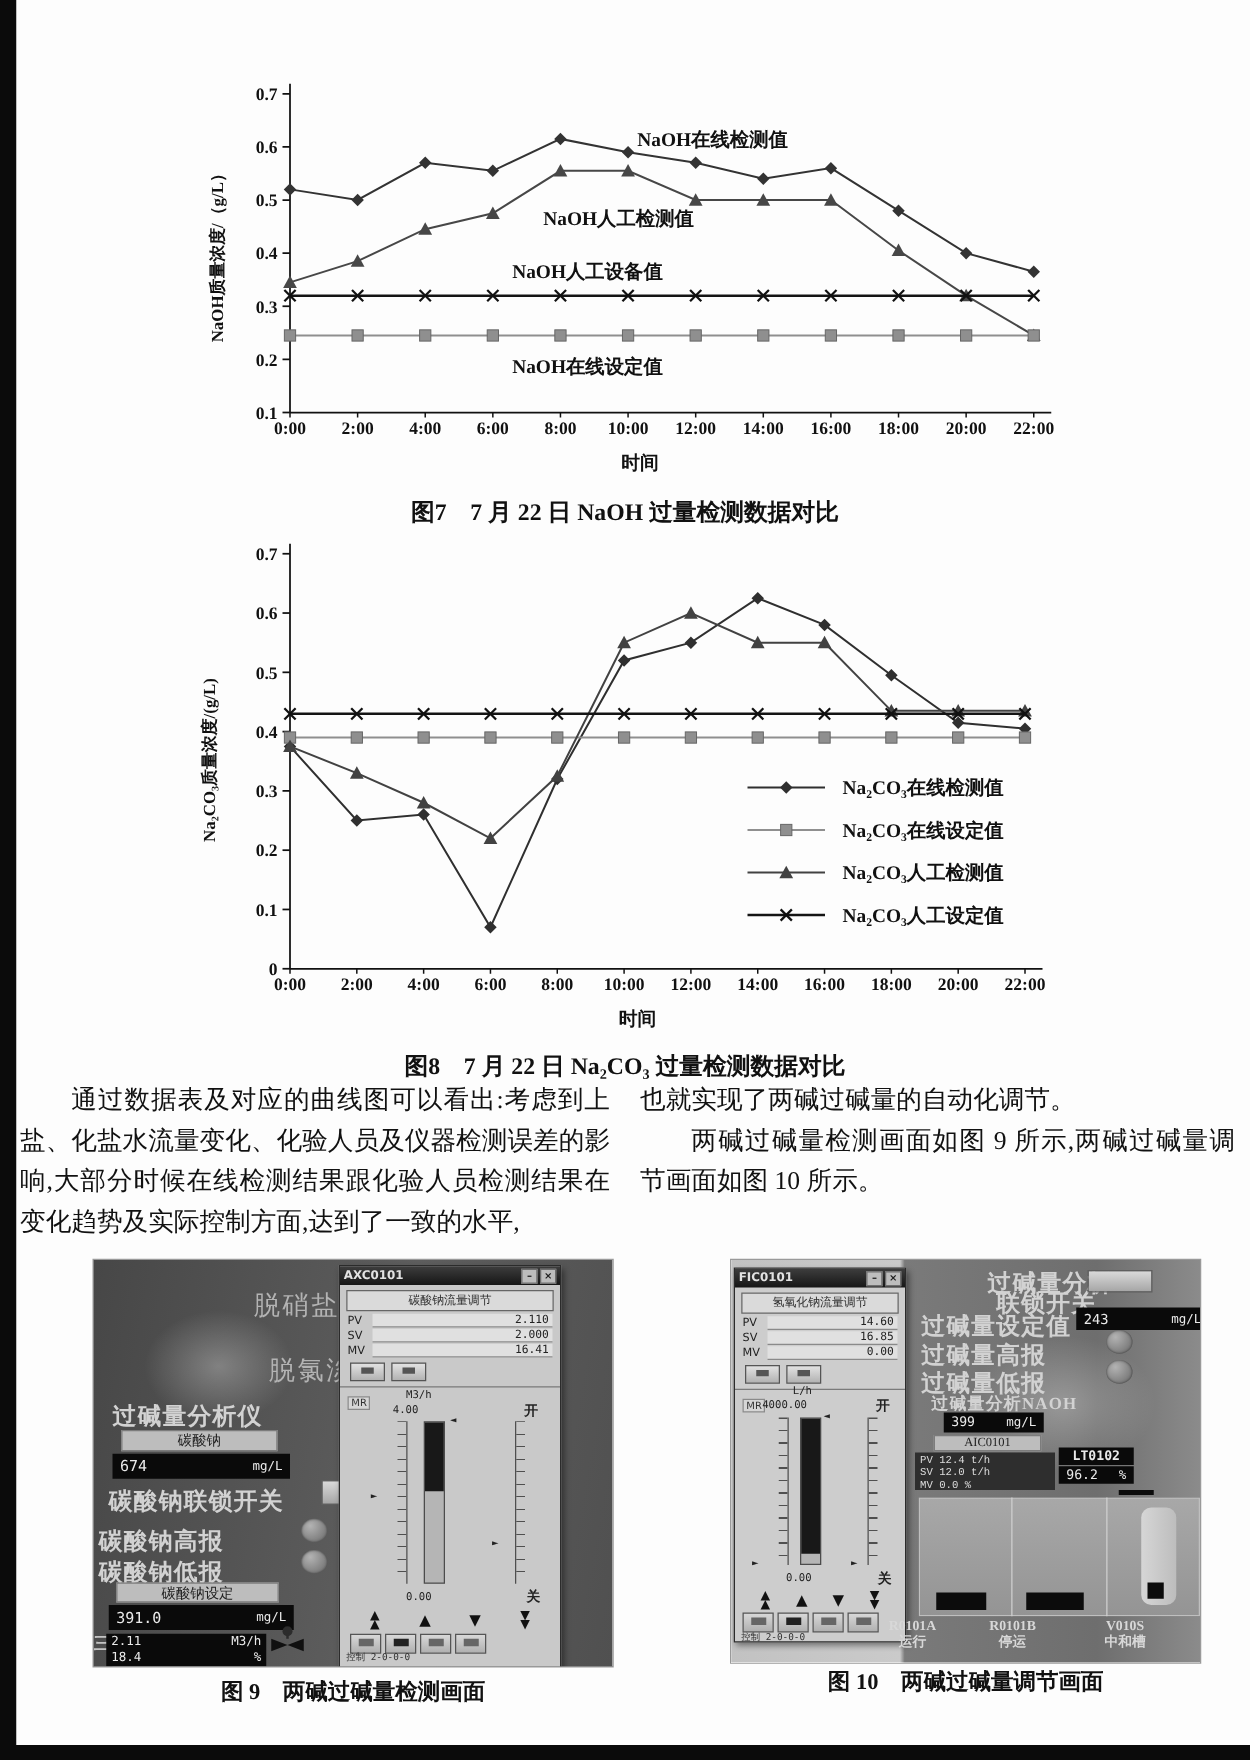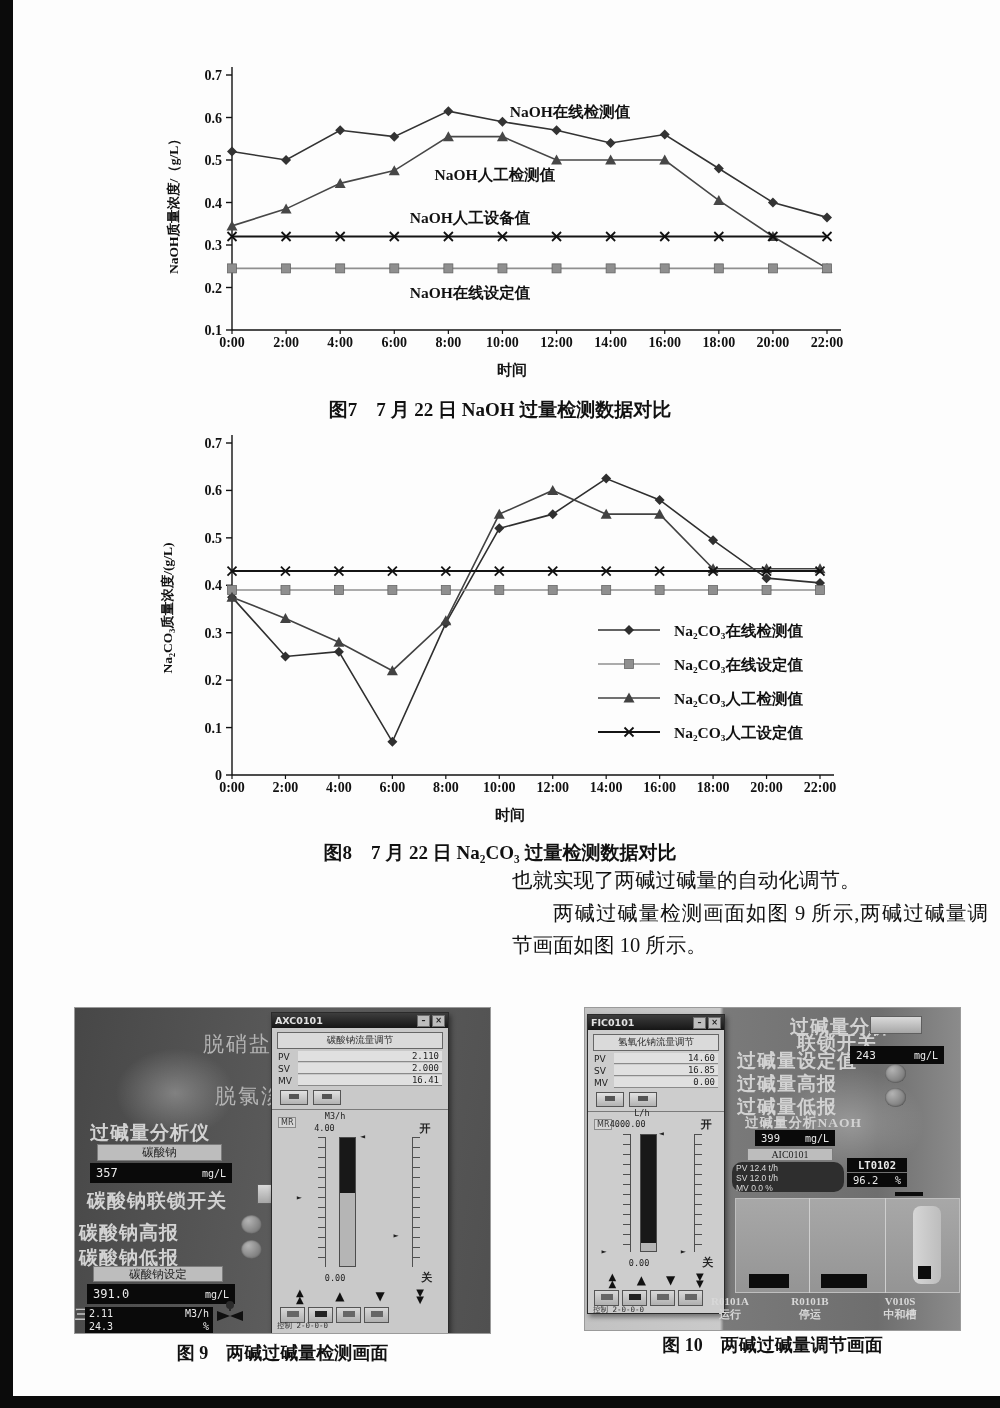--- a/index.html
+++ b/index.html
@@ -332,34 +332,37 @@
       <line x1="598" y1="270" x2="660" y2="270" stroke="#424242" stroke-width="1.6"></line>
       <path d="M 629 264.5 L 634.5 274.5 L 623.5 274.5 Z" fill="#424242"></path>
       <text x="674" y="275.5" text-anchor="start" font-size="15.5" font-family="&quot;Liberation Serif&quot;,serif" font-weight="bold" fill="#111">Na₂CO₃人工检测值</text>
       <line x1="598" y1="304" x2="660" y2="304" stroke="#141414" stroke-width="2"></line>
       <line x1="624.5" y1="299.5" x2="633.5" y2="308.5" stroke="#111" stroke-width="1.8"></line>
       <line x1="624.5" y1="308.5" x2="633.5" y2="299.5" stroke="#111" stroke-width="1.8"></line>
       <text x="674" y="309.5" text-anchor="start" font-size="15.5" font-family="&quot;Liberation Serif&quot;,serif" font-weight="bold" fill="#111">Na₂CO₃人工设定值</text>
     </svg>
   <div class="caption" id="cap8">图8　7 月 22 日 Na₂CO₃ 过量检测数据对比</div>
 
+  <div class="bodytext" id="text-left">
+    <p class="indent">通过数据表及对应的曲线图可以看出:考虑到上盐、化盐水流量变化、化验人员及仪器检测误差的影响,大部分时候在线检测结果跟化验人员检测结果在变化趋势及实际控制方面,达到了一致的水平,</p>
+  </div>
   <div class="bodytext" id="text-right">
     <p>也就实现了两碱过碱量的自动化调节。</p>
     <p class="indent">两碱过碱量检测画面如图 9 所示,两碱过碱量调节画面如图 10 所示。</p>
   </div>
 
   <div class="photo" id="fig9">
     <div class="glare" style="left:40px;top:40px;width:120px;height:90px;"></div>
     <div class="bglabel" style="left:128px;top:22px;">脱硝盐</div>
     <div class="bglabel" style="left:140px;top:74px;">脱氯淡</div>
 
     <div class="pl" style="left:15px;top:112px;">过碱量分析仪</div>
     <div class="namebox" style="left:22px;top:136px;width:125px;height:17px;">碳酸钠</div>
     <div class="valbox" style="left:15px;top:155px;width:142px;height:20px;">
-      <span>357</span>
+      <span>674</span>
       <span class="u">mg/L</span>
     </div>
     <div class="pl" style="left:12px;top:180px;">碳酸钠联锁开关</div>
     <div class="btnrect" style="left:182px;top:176px;width:90px;height:20px;"></div>
     <div class="pl" style="left:4px;top:212px;">碳酸钠高报</div>
     <div class="indicator" style="left:166px;top:207px;"></div>
     <div class="pl" style="left:4px;top:237px;">碳酸钠低报</div>
     <div class="indicator" style="left:166px;top:232px;"></div>
     <div class="namebox" style="left:18px;top:240px;width:130px;height:16px;top:258px;">碳酸钠设定</div>
     <div class="valbox" style="left:12px;top:276px;width:148px;height:20px;">
@@ -441,21 +444,21 @@
         <span class="fp-icon"></span>
       </div>
       <div class="fp-status" style="top:308px;">控制 2-0-0-0</div>
     </div>
 
     <div class="valbox" style="left:10px;top:299px;width:128px;height:13px;font-size:10px;padding:0 4px;">
       <span>2.11</span>
       <span class="u">M3/h</span>
     </div>
     <div class="valbox" style="left:10px;top:312px;width:128px;height:13px;font-size:10px;padding:0 4px;">
-      <span>24.3</span>
+      <span>18.4</span>
       <span class="u">%</span>
     </div>
   </div>
   <div class="caption" id="cap9">图 9　两碱过碱量检测画面</div>
 
   <div class="photo" id="fig10">
     <div class="glare" style="left:10px;top:90px;width:120px;height:160px;"></div>
     <div class="glare" style="left:190px;top:60px;width:150px;height:110px;"></div>
 
     <div class="fp" style="left:2px;top:6px;width:138px;height:300px;background:#cdcdcd;">
@@ -522,35 +525,35 @@
         <span class="fp-icon"></span>
         <span class="fp-icon"></span>
       </div>
       <div class="fp-status" style="top:290px;">控制 2-0-0-0</div>
     </div>
 
     <div class="pl" style="left:205px;top:6px;">过碱量分析</div>
     <div class="pl" style="left:212px;top:22px;">联锁开关</div>
     <div class="btnrect" style="left:285px;top:8px;width:52px;height:18px;"></div>
     <div class="pl" style="left:152px;top:40px;">过碱量设定值</div>
-    <div class="valbox" style="left:265px;top:38px;width:94px;height:18px;font-size:11px;justify-content:space-between;">
+    <div class="valbox" style="left:276px;top:38px;width:106px;height:18px;font-size:11px;justify-content:space-between;">
       <span>243</span>
       <span class="u">mg/L</span>
     </div>
     <div class="pl" style="left:152px;top:63px;">过碱量高报</div>
     <div class="indicator" style="left:300px;top:56px;"></div>
     <div class="pl" style="left:152px;top:86px;">过碱量低报</div>
     <div class="indicator" style="left:300px;top:80px;"></div>
     <div class="pl" style="left:160px;top:106px;font-size:13.5px;">过碱量分析NAOH</div>
     <div class="valbox" style="left:170px;top:122px;width:80px;height:16px;font-size:10.5px;">
       <span>399</span>
       <span class="u">mg/L</span>
     </div>
     <div class="namebox" style="left:162px;top:140px;width:86px;height:13px;font-size:10px;">AIC0101</div>
-    <div style="position:absolute;left:147px;top:154px;width:112px;height:30px;background:#2e2e2e;color:#dcdcdc;font-family:Liberation Sans, sans-serif;font-size:8.5px;padding:1px 4px;box-sizing:border-box;border-radius:10px;">
+    <div style="position:absolute;left:147px;top:154px;width:112px;height:30px;background:#2e2e2e;color:#dcdcdc;font-family:Liberation Mono, monospace;font-size:8.5px;padding:1px 4px;box-sizing:border-box;">
       <div><span>PV</span> <span>12.4 t/h</span></div>
       <div><span>SV</span> <span>12.0 t/h</span></div>
       <div><span>MV</span> <span>0.0 %</span></div>
     </div>
     <div class="valbox" style="left:262px;top:150px;width:60px;height:14px;font-size:10.5px;font-weight:bold;justify-content:center;">LT0102</div>
     <div class="valbox" style="left:262px;top:165px;width:60px;height:14px;font-size:10.5px;">
       <span>96.2</span>
       <span class="u">%</span>
     </div>
 

